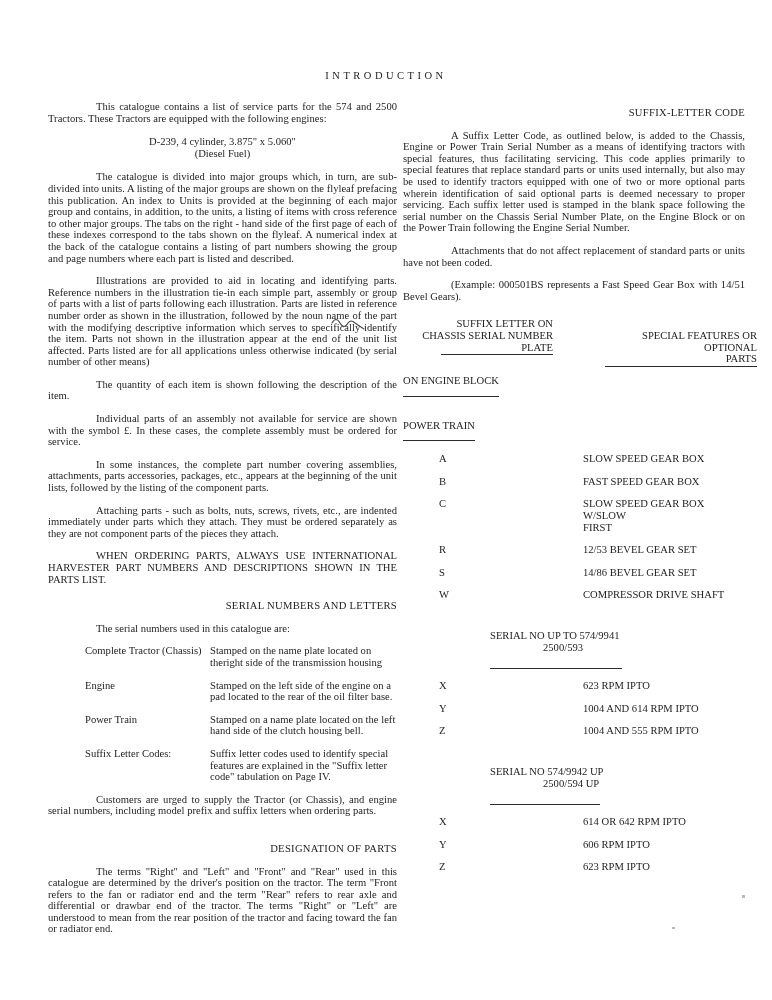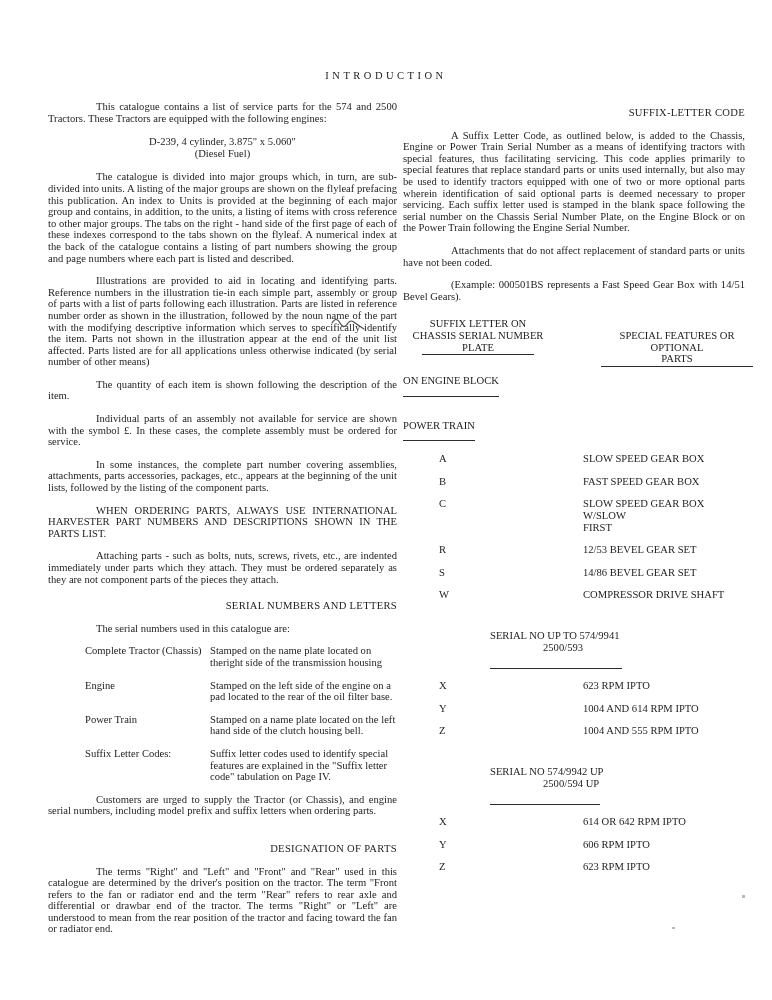--- a/index.html
+++ b/index.html
@@ -27,21 +27,21 @@
   .center-block { text-align:center; text-indent:0; margin:12px 0 12px 0; }
   .section-heading { margin:15px 0 11px 0; text-align:right; letter-spacing:.3px; }
   .rel { position:relative; }
 
   
   .def-row { display:flex; margin-bottom:11px; text-align:left; }
   .def-label { flex:none; width:125px; margin-left:37px; }
   .def-desc { flex:none; width:187px; }
 
   
-  .suffix-head { position:relative; margin:16px 0 20px 0; text-align:center; }
+  .suffix-head { position:relative; margin:16px 0 20px 0; text-align:right; }
   .suffix-head .hcol1 { width:150px; }
   .suffix-head .hcol2 { position:absolute; left:194px; top:11.6px; width:160px; }
   .u-line { display:inline-block; border-bottom:1px solid #2c2c2c; padding-bottom:1px; }
   .w112 { width:112px; } .w152 { width:152px; }
   .block-heading { margin:0 0 23px 0; text-align:left; }
   .block-heading .u-line { padding-bottom:9px; }
   .pt-heading { margin-bottom:12px; }
   .code-row { position:relative; margin-bottom:11px; min-height:11.6px; text-align:left; }
   .code-row .letter { position:absolute; left:36px; top:0; }
   .code-row .feature { display:block; margin-left:180px; white-space:pre-line; }
@@ -68,22 +68,22 @@
     <p class="para indent">The catalogue is divided into major groups which, in turn, are sub- divided into units.  A listing of the major groups are shown on the flyleaf prefacing this publication.  An index to Units is provided at the beginning of each major group and contains, in addition, to the units, a listing of items with cross reference to other major groups.  The tabs on the right - hand side of the first page of each of these indexes correspond to the tabs shown on the flyleaf.  A numerical index at the back of the catalogue contains a listing of part numbers showing the group and page numbers where each part is listed and described.</p>
     <div class="para rel">
       <p class="indent">Illustrations are provided to aid in locating and identifying parts. Reference numbers in the illustration tie-in each simple part, assembly or group of parts with a list of parts following each illustration.  Parts are listed in reference number order as shown in the illustration, followed by the noun name of the part with the modifying descriptive information which serves to specifically identify the item.    Parts not shown in the illustration appear at the end of the unit list affected.  Parts listed are for all applications unless otherwise indicated  (by serial number of other means)</p>
       <svg class="squiggle" width="40" height="14" viewBox="0 0 40 14">
         <path d="M1 7 q4 -7 8 0 t8 0 q3 -4 7 0 l9 6" stroke="#4a4a4a" stroke-width="1.1" fill="none" stroke-linecap="round"></path>
       </svg>
     </div>
     <p class="para indent">The quantity of each item is shown following the description of the item.</p>
     <p class="para indent">Individual parts of an assembly not available for service are shown with the symbol £.  In these cases, the complete assembly must be ordered for service.</p>
     <p class="para indent">In some instances, the complete part number covering assemblies, attachments, parts accessories, packages, etc., appears at the beginning of the unit lists, followed by the listing of the component parts.</p>
+    <p class="para indent">Attaching parts - such as bolts, nuts, screws, rivets, etc., are indented immediately under parts which they attach.  They must be ordered separately as they are not component parts of the pieces they attach.</p>
     <p class="para indent">WHEN ORDERING PARTS, ALWAYS USE INTERNATIONAL HARVESTER PART NUMBERS AND DESCRIPTIONS SHOWN IN THE PARTS LIST.</p>
-    <p class="para indent">Attaching parts - such as bolts, nuts, screws, rivets, etc., are indented immediately under parts which they attach.  They must be ordered separately as they are not component parts of the pieces they attach.</p>
 
     <h2 class="section-heading" style="font-size:10.6px; font-weight:normal;">SERIAL NUMBERS AND LETTERS</h2>
     <p class="para indent" style="text-align:left;">The serial numbers used in this catalogue are:</p>
 
     <div>
       <div class="def-row">
         <div class="def-label">Complete Tractor (Chassis)</div>
         <div class="def-desc">Stamped on the name plate located on theright side of the transmission housing</div>
       </div>
       <div class="def-row">

